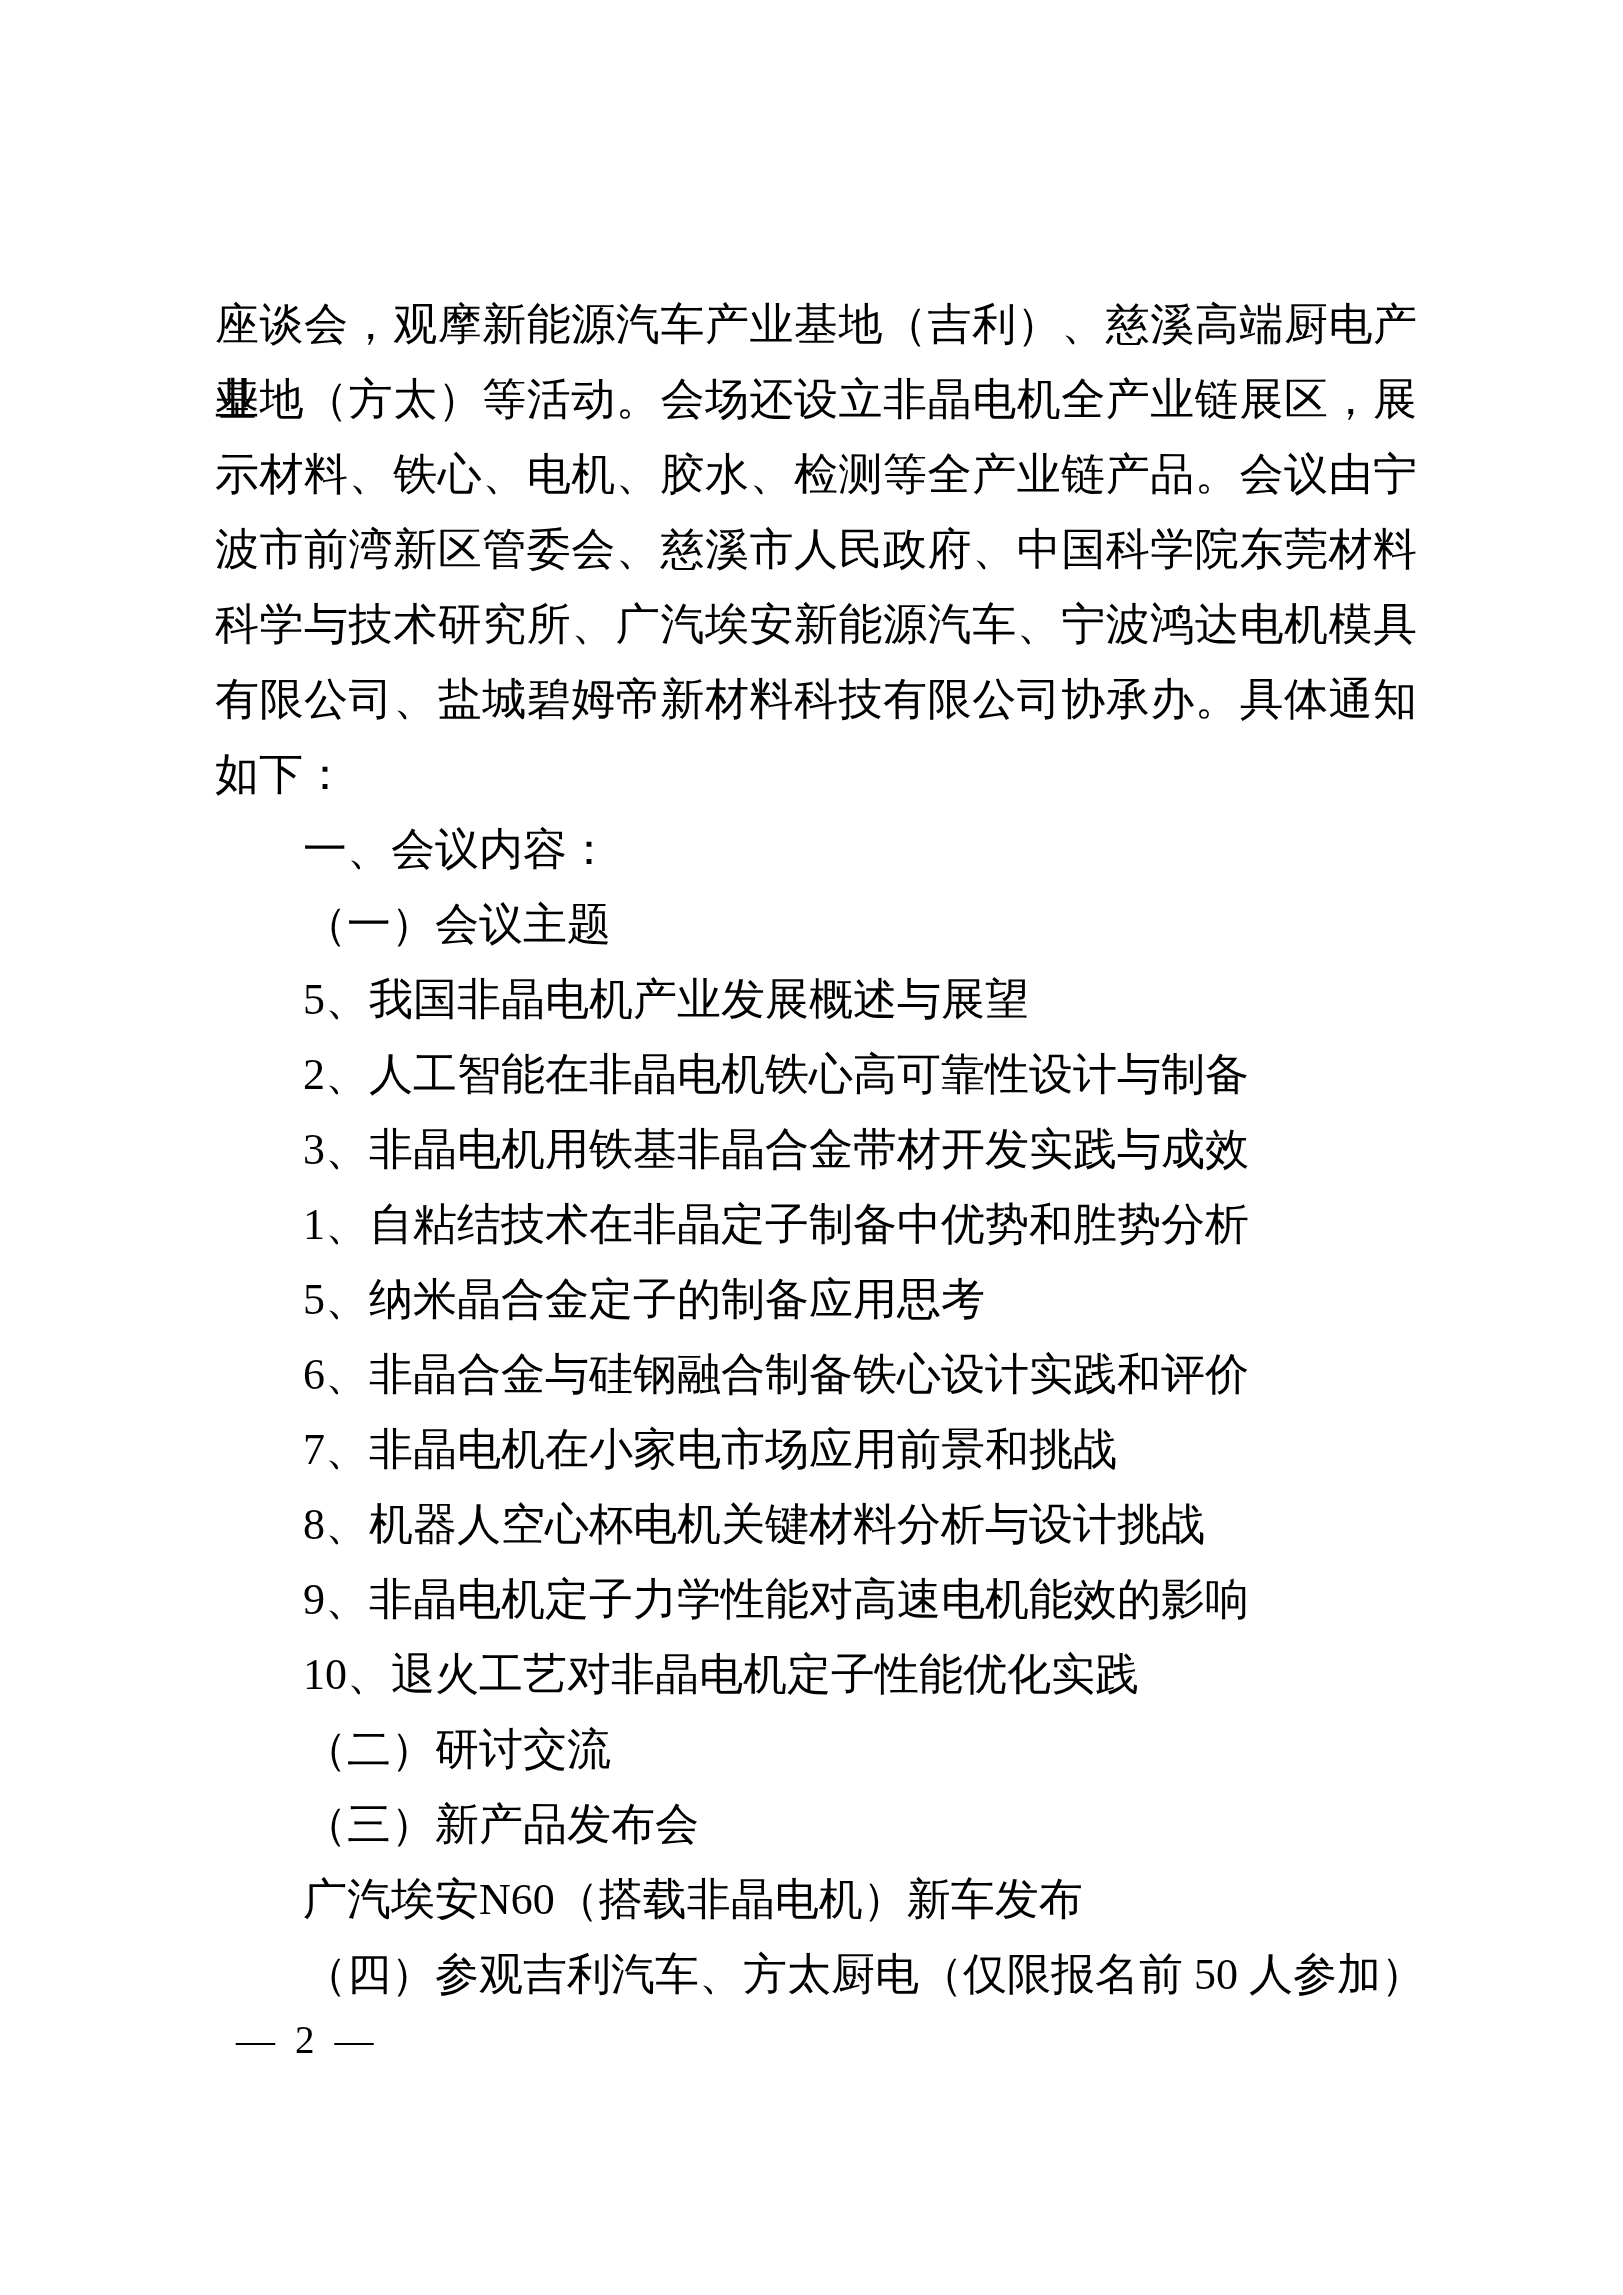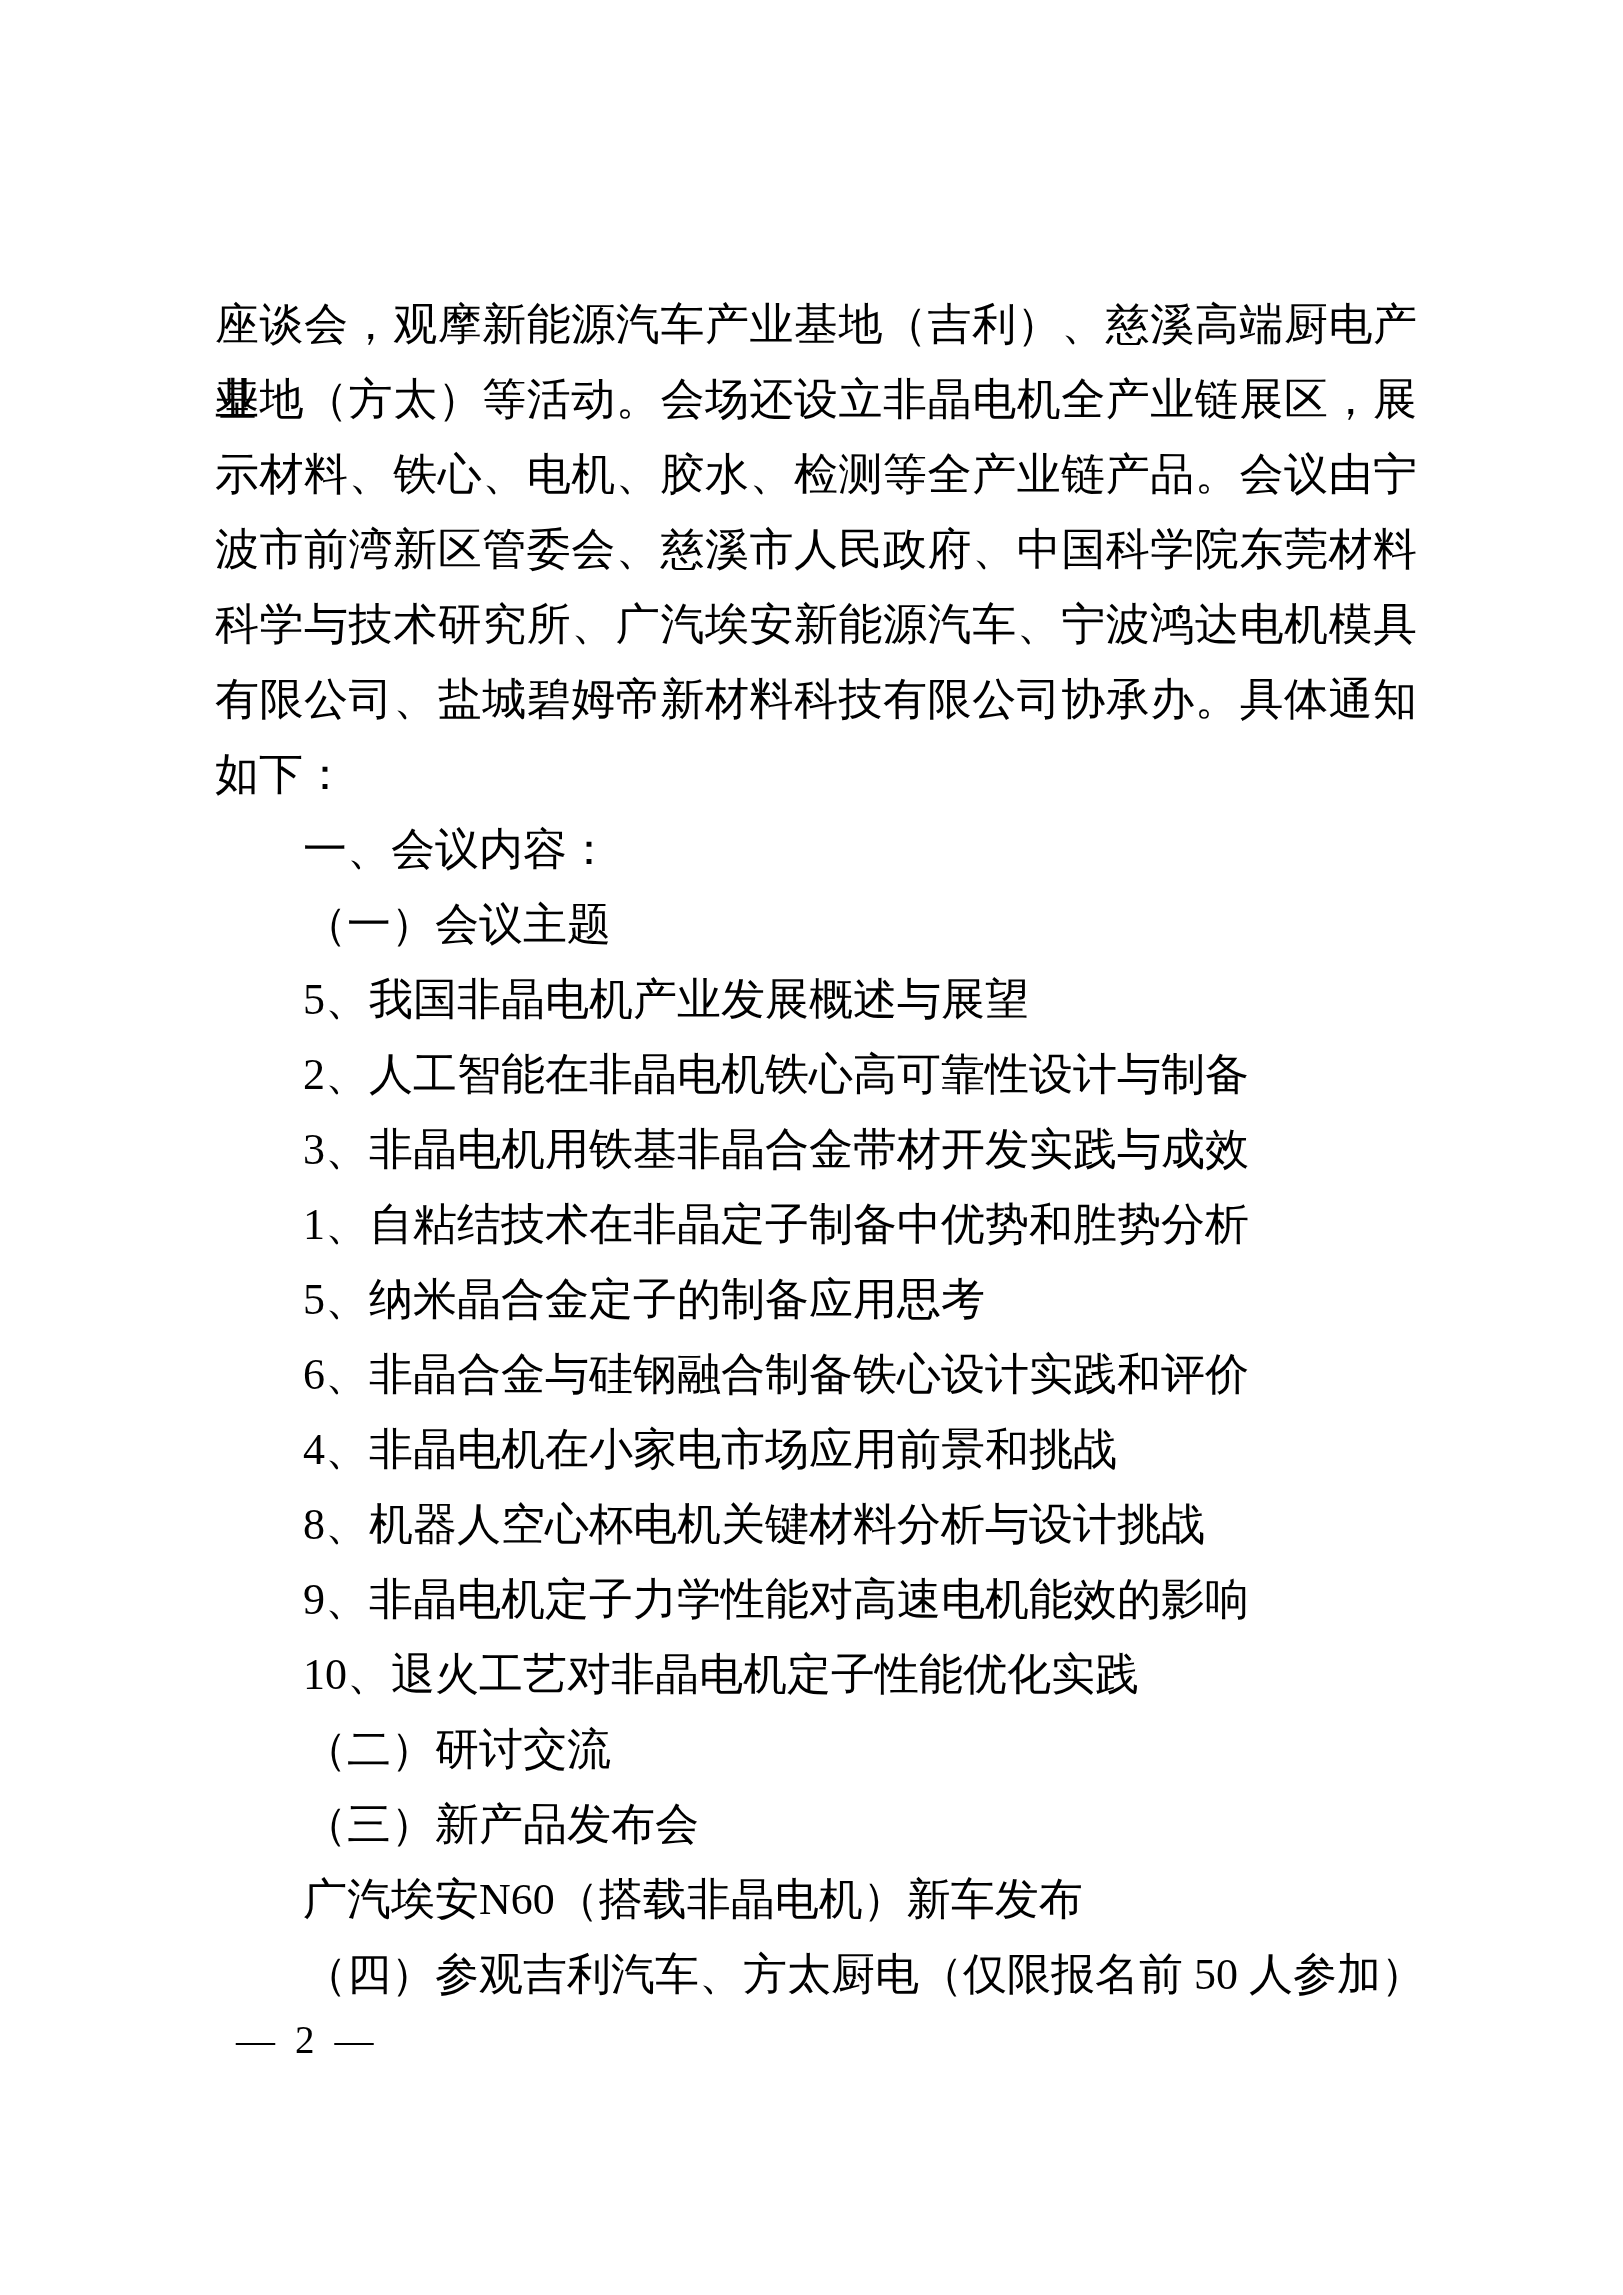--- a/index.html
+++ b/index.html
@@ -55,21 +55,21 @@
         <div class="text-line jus">有限公司、盐城碧姆帝新材料科技有限公司协承办。具体通知</div>
         <div class="text-line">如下：</div>
         <div class="text-line ind2">一、会议内容：</div>
         <div class="text-line ind2">（一）会议主题</div>
         <div class="text-line ind2">5、我国非晶电机产业发展概述与展望</div>
         <div class="text-line ind2">2、人工智能在非晶电机铁心高可靠性设计与制备</div>
         <div class="text-line ind2">3、非晶电机用铁基非晶合金带材开发实践与成效</div>
         <div class="text-line ind2">1、自粘结技术在非晶定子制备中优势和胜势分析</div>
         <div class="text-line ind2">5、纳米晶合金定子的制备应用思考</div>
         <div class="text-line ind2">6、非晶合金与硅钢融合制备铁心设计实践和评价</div>
-        <div class="text-line ind2">4、非晶电机在小家电市场应用前景和挑战</div>
+        <div class="text-line ind2">7、非晶电机在小家电市场应用前景和挑战</div>
         <div class="text-line ind2">8、机器人空心杯电机关键材料分析与设计挑战</div>
         <div class="text-line ind2">9、非晶电机定子力学性能对高速电机能效的影响</div>
         <div class="text-line ind2">10、退火工艺对非晶电机定子性能优化实践</div>
         <div class="text-line ind2">（二）研讨交流</div>
         <div class="text-line ind2">（三）新产品发布会</div>
         <div class="text-line ind2">广汽埃安N60（搭载非晶电机）新车发布</div>
         <div class="text-line ind2">（四）参观吉利汽车、方太厨电（仅限报名前 50 人参加）</div>
       </div>
   </div>
   <div class="page-footer">— 2 —</div>

